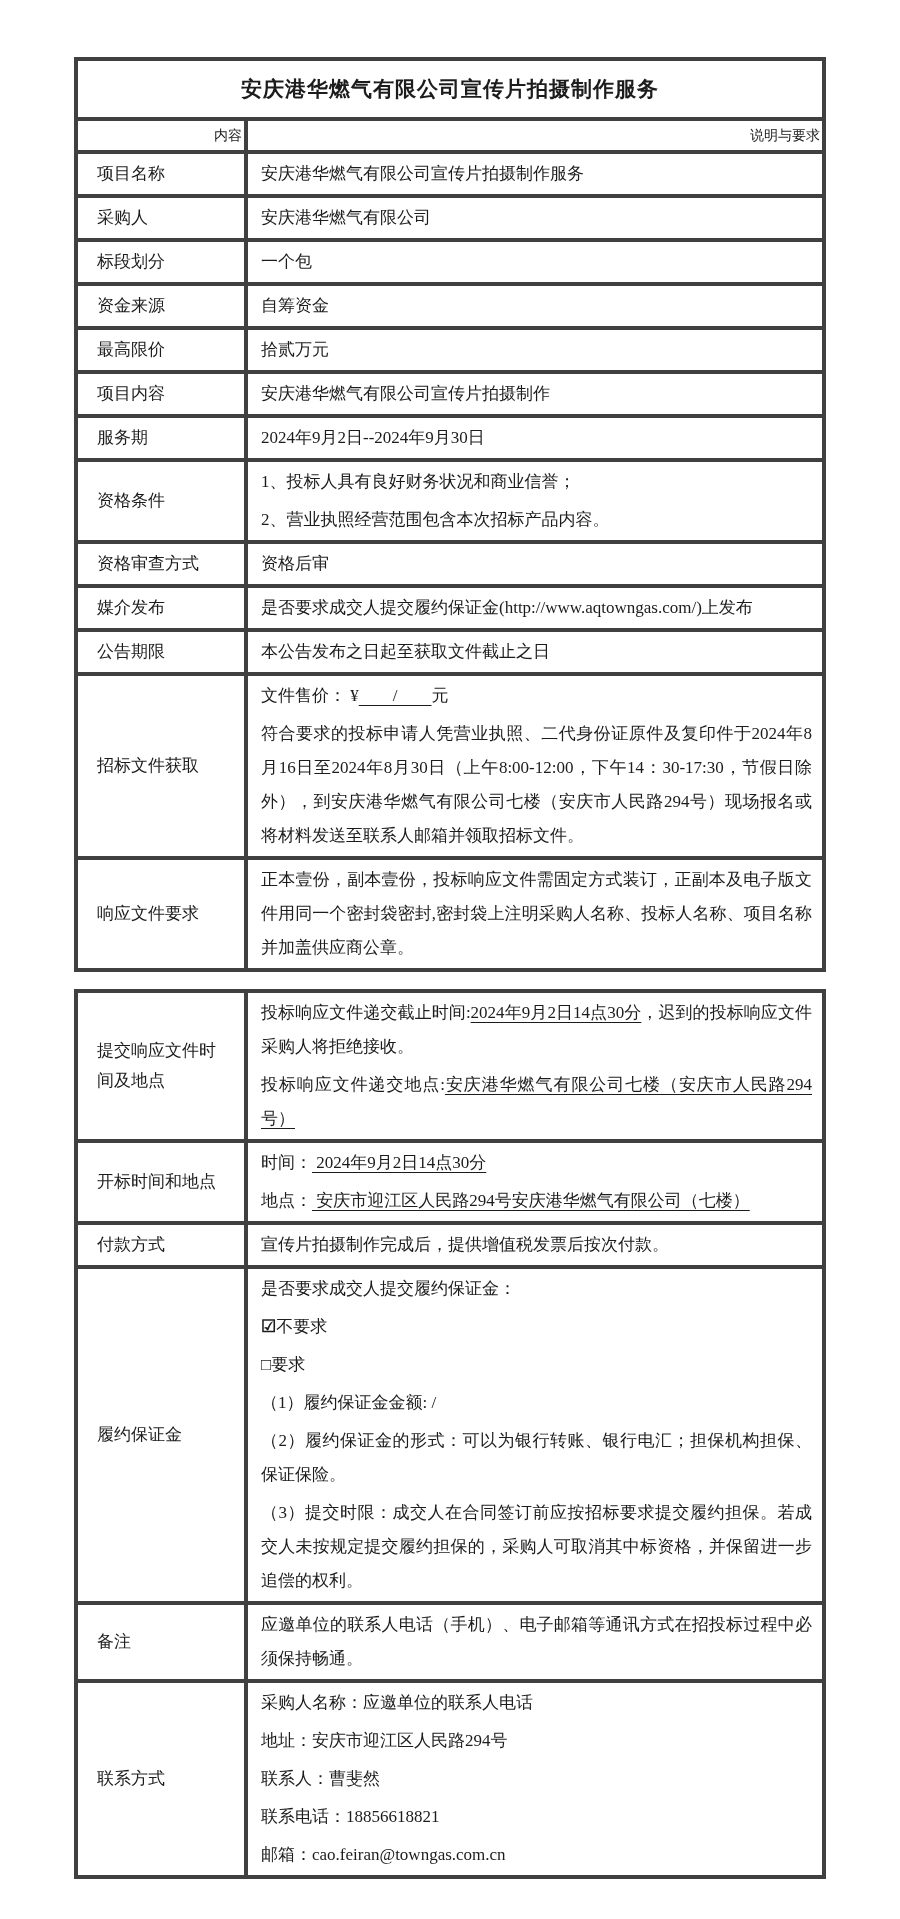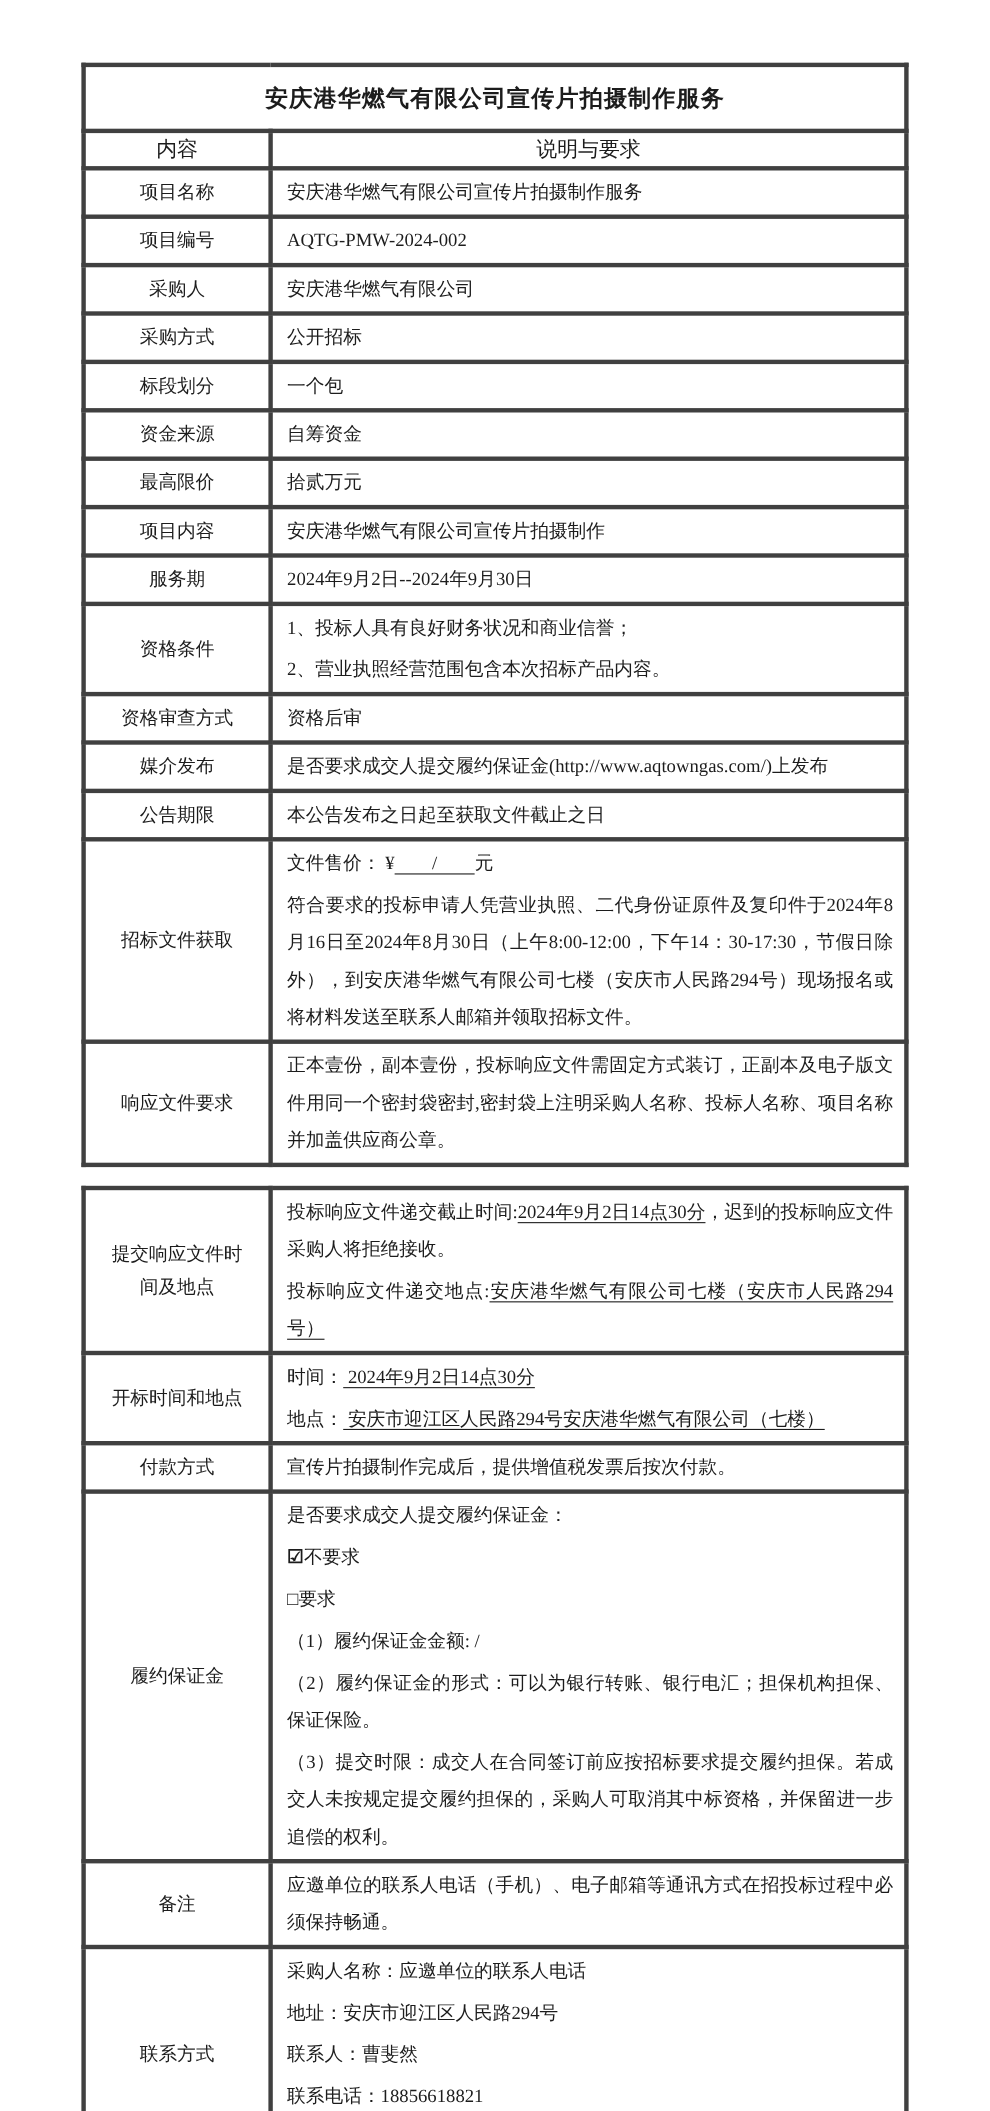--- a/index.html
+++ b/index.html
@@ -5,31 +5,31 @@
   html,body{margin:0;padding:0;}
   body{
     width:900px;height:1919px;overflow:hidden;background:#ffffff;
     font-family:"Liberation Serif","DejaVu Serif",serif;
     color:#1c1c1c;
   }
   .doc{width:752px;margin:0 auto;padding-top:57px;}
   table{border-collapse:collapse;width:100%;table-layout:fixed;}
   td{border:4px solid #404040;vertical-align:middle;box-sizing:border-box;}
   td.label{
-    width:170px;text-align:center;padding:2px 19px;
+    width:170px;padding:2px 19px;
     font-size:17px;line-height:30px;
   }
   td.content{padding:3px 10px 3px 13px;font-size:17px;}
   .content p{margin:0;line-height:34px;text-align:justify;}
   .content p + p{margin-top:4px;}
   .row-title td{
     height:60px;text-align:center;font-weight:bold;font-size:21px;
     letter-spacing:1px;
   }
-  .row-head td{height:33px;text-align:center;font-size:19px;padding:2px;}
+  .row-head td{height:33px;text-align:right;font-size:14px;padding:2px;}
   .u{text-decoration:underline;text-underline-offset:4px;}
   [data-name="checkbox-checked-icon"]{font-weight:bold;}
   .t2{margin-top:17px;}
 </style>
 </head>
 <body>
 
 <div class="doc" data-name="tender-document">
 
   <table class="t1" data-name="tender-info-table">
@@ -47,35 +47,23 @@
       </tr>
     </tbody>
     <tbody>
         <tr data-name="table-row">
           <td class="label" data-name="row-label">项目名称</td>
           <td class="content" data-name="row-content">
             <p data-name="paragraph"><span data-name="text-segment">安庆港华燃气有限公司宣传片拍摄制作服务</span></p>
           </td>
         </tr>
         <tr data-name="table-row">
-          <td class="label" data-name="row-label">项目编号</td>
-          <td class="content" data-name="row-content">
-            <p data-name="paragraph"><span data-name="text-segment">AQTG-PMW-2024-002</span></p>
-          </td>
-        </tr>
-        <tr data-name="table-row">
           <td class="label" data-name="row-label">采购人</td>
           <td class="content" data-name="row-content">
             <p data-name="paragraph"><span data-name="text-segment">安庆港华燃气有限公司</span></p>
-          </td>
-        </tr>
-        <tr data-name="table-row">
-          <td class="label" data-name="row-label">采购方式</td>
-          <td class="content" data-name="row-content">
-            <p data-name="paragraph"><span data-name="text-segment">公开招标</span></p>
           </td>
         </tr>
         <tr data-name="table-row">
           <td class="label" data-name="row-label">标段划分</td>
           <td class="content" data-name="row-content">
             <p data-name="paragraph"><span data-name="text-segment">一个包</span></p>
           </td>
         </tr>
         <tr data-name="table-row">
           <td class="label" data-name="row-label">资金来源</td>

